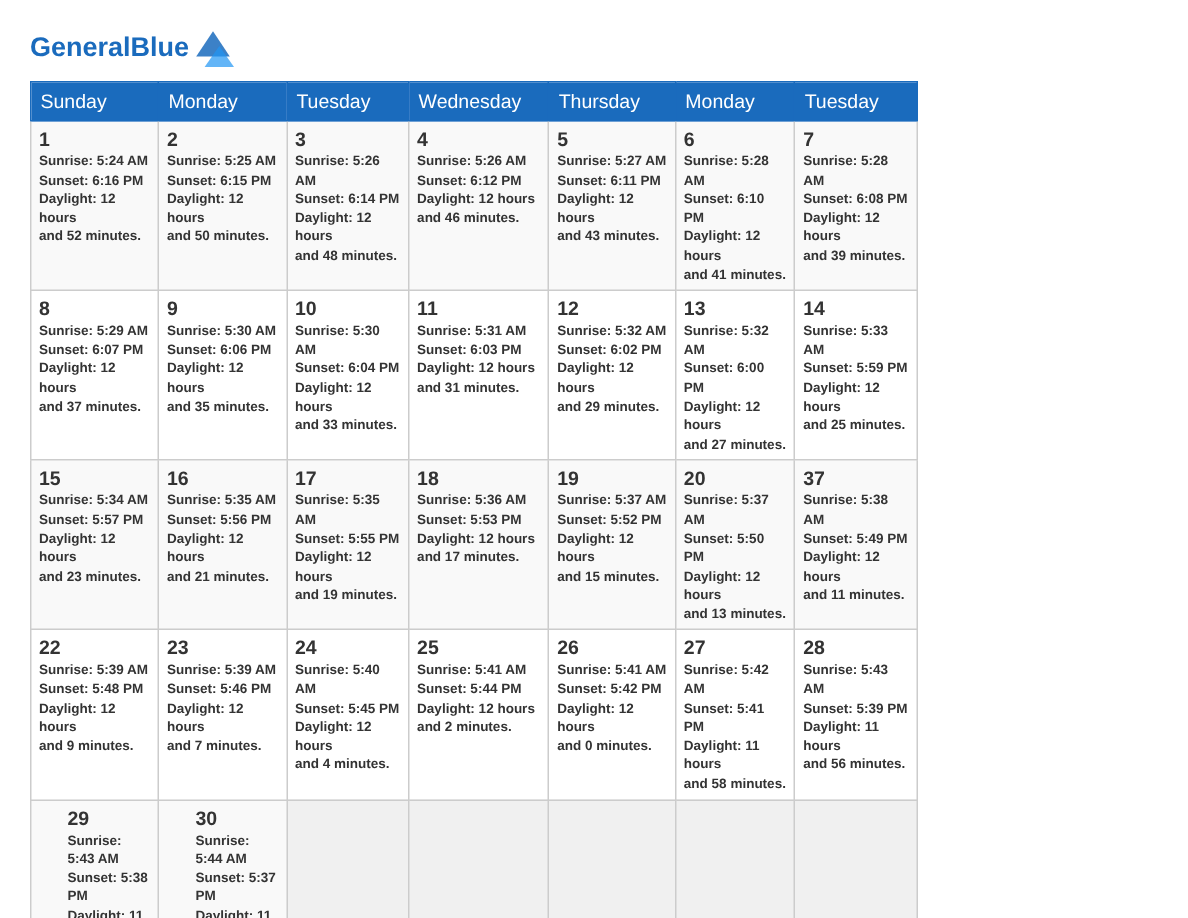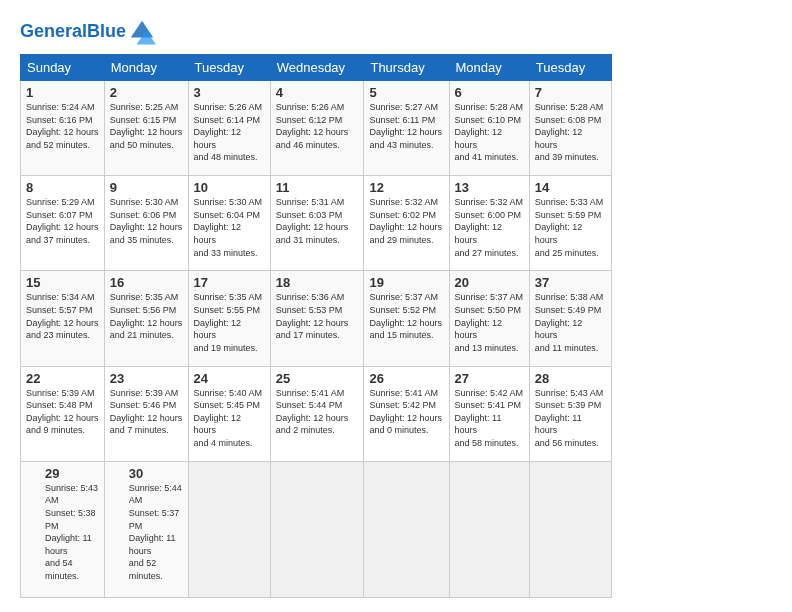--- a/index.html
+++ b/index.html
@@ -92,20 +92,21 @@
       font-size: 13px;
       font-weight: bold;
       color: #333;
       display: block;
       margin-bottom: 1px;
     }
     .day-info {
       font-size: 9px;
       color: #333;
       line-height: 1.4;
+      font-weight: bold;
     }
     td.empty {
       background: #f0f0f0 !important;
     }
     tbody tr:last-child td {
       height: 65px;
       padding-left: 24px;
     }
   </style>
 </head>

